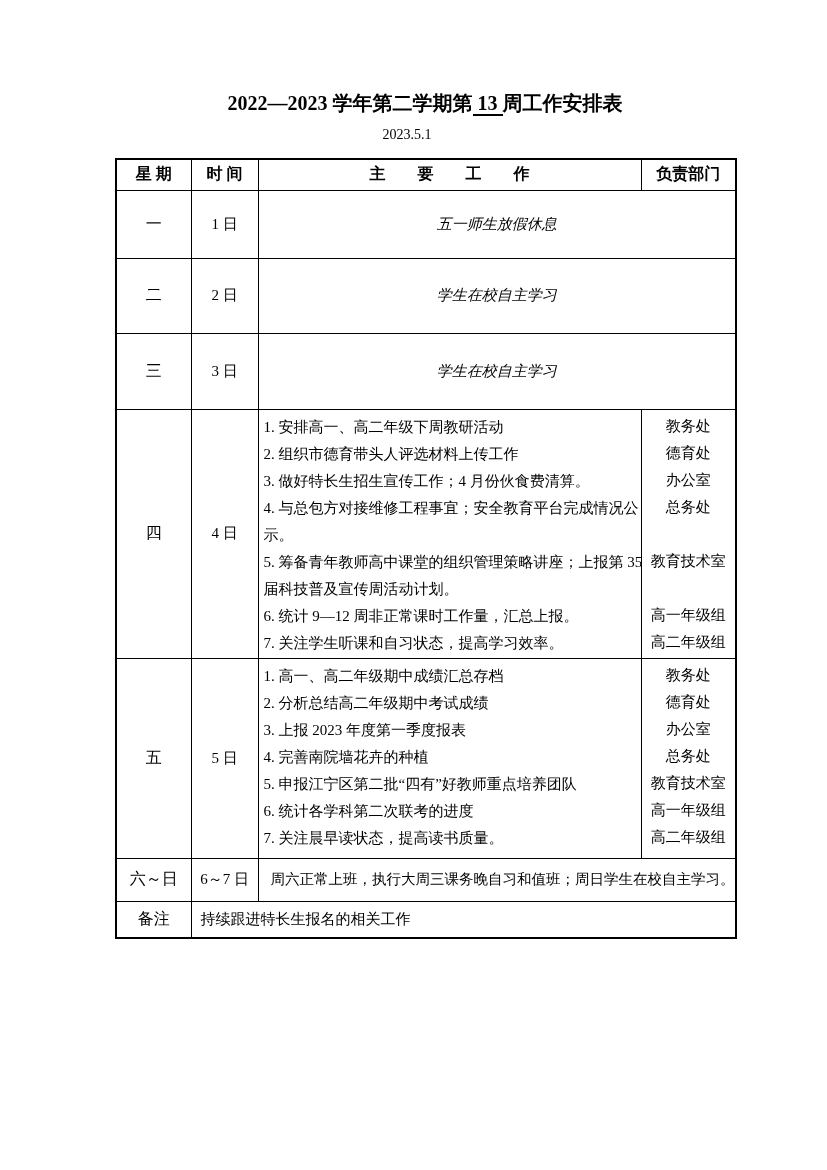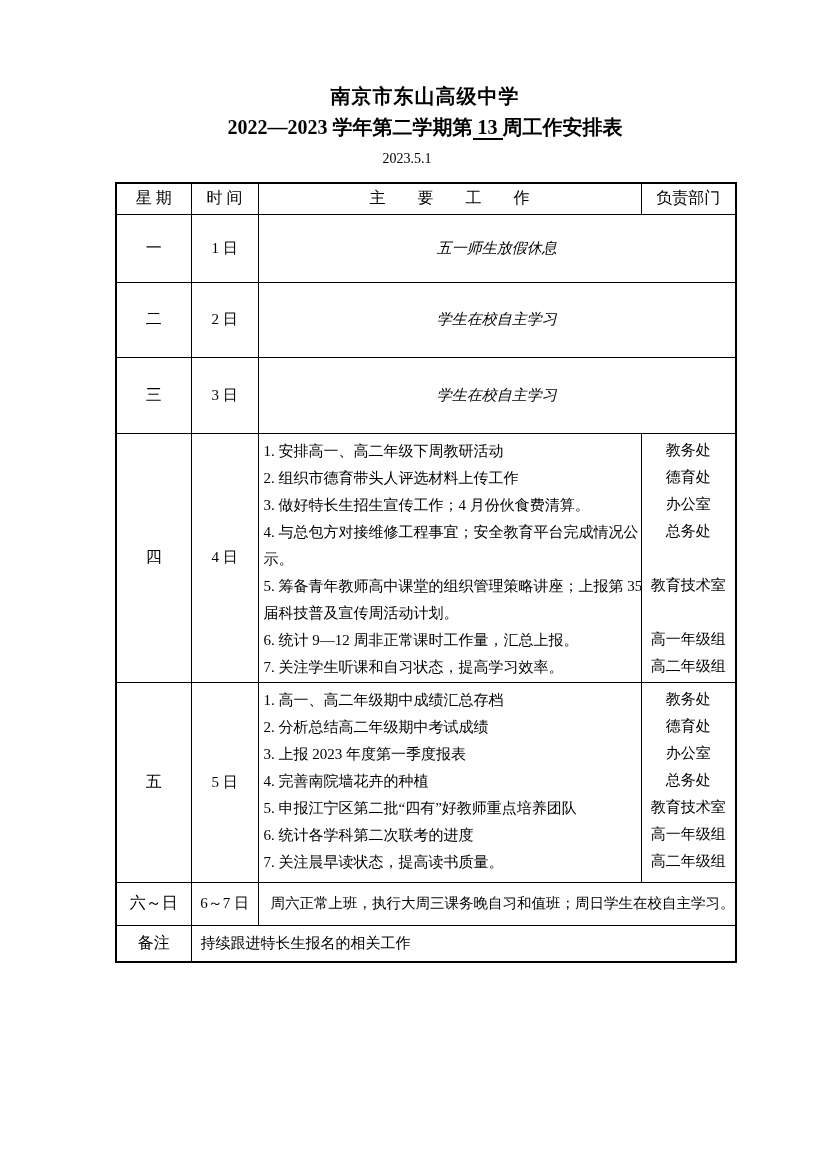--- a/index.html
+++ b/index.html
@@ -25,21 +25,21 @@
     padding-right:36px;
   }
   table.schedule{
     border-collapse:collapse;table-layout:fixed;width:622px;margin-top:15px;
     border:2px solid #000;
   }
   .schedule th,.schedule td{
     border:1px solid #000;padding:0;overflow:visible;
   }
   .schedule th{
-    font-size:16px;font-weight:normal;text-align:center;vertical-align:middle;
+    font-size:16px;font-weight:bold;text-align:center;vertical-align:middle;
     white-space:pre;
   }
   td.day-cell{
     text-align:center;vertical-align:middle;font-size:16px;white-space:pre;
   }
   td.time-cell{
     text-align:center;vertical-align:middle;font-size:15px;white-space:pre;
   }
   td.work-center{
     text-align:center;vertical-align:middle;font-size:15px;font-style:italic;
@@ -59,21 +59,20 @@
   }
   td.remark-text{
     vertical-align:middle;font-size:15px;padding-left:9px;text-align:left;
   }
 </style>
 </head>
 <body>
 
 <div class="page">
 
-  <div class="title">南京市东山高级中学</div>
 
   <div class="subtitle"><span>2022—2023 学年第二学期第</span><span class="week-underline"> 13 </span><span>周工作安排表</span></div>
 
   <div class="doc-date">2023.5.1</div>
 
   <table class="schedule">
     <colgroup>
       <col style="width:75px">
       <col style="width:67px">
       <col style="width:383px">

